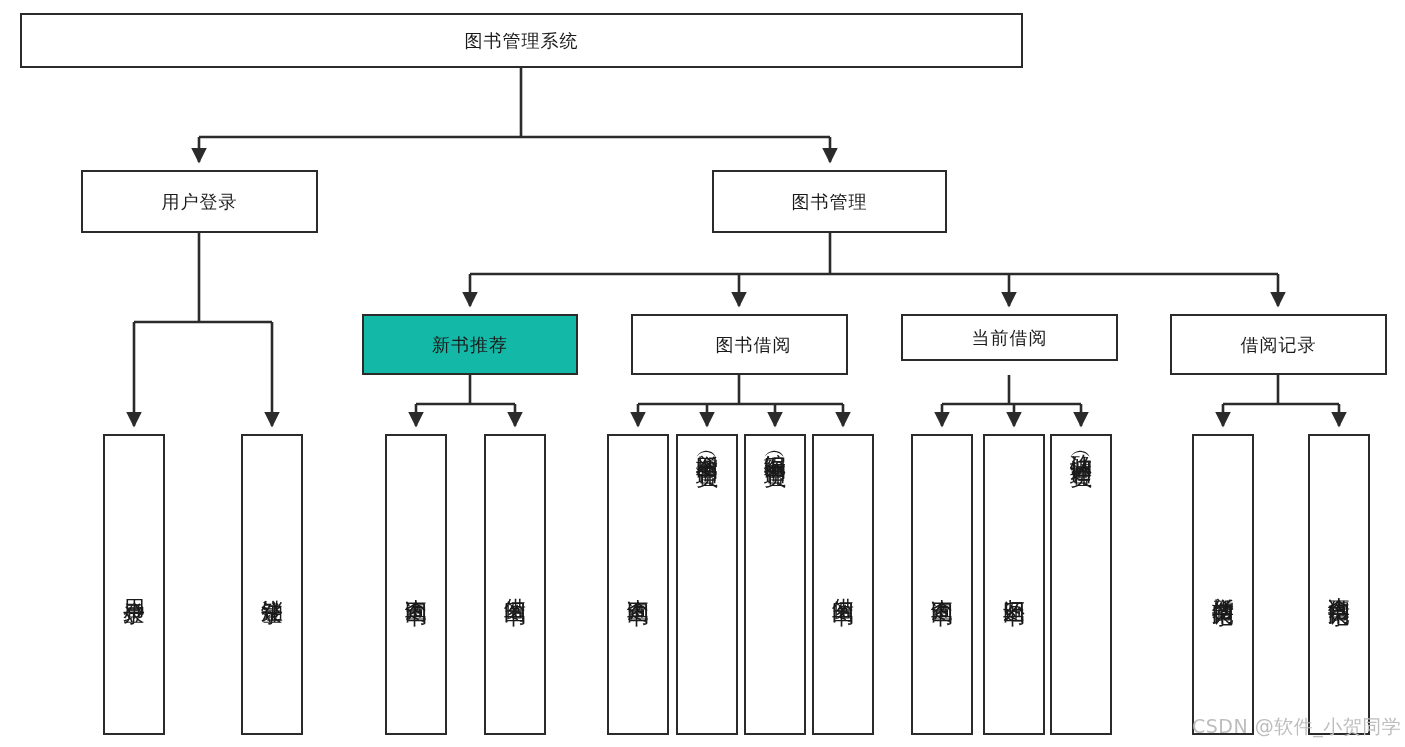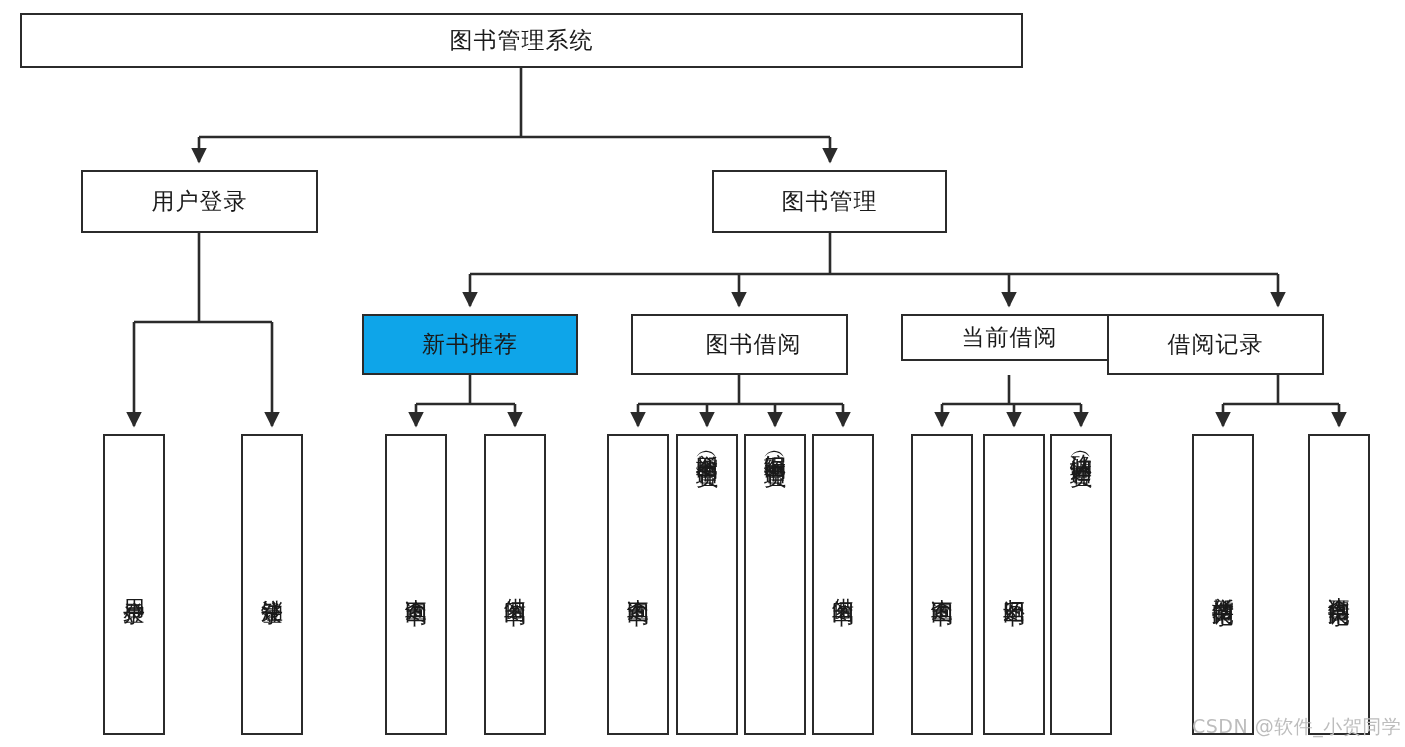--- a/index.html
+++ b/index.html
@@ -30,21 +30,21 @@
     position: absolute;
     box-sizing: border-box;
     background: #ffffff;
     border: 2.5px solid #2b2b2b;
     display: flex;
     align-items: center;
     justify-content: center;
     overflow: hidden;
   }
   .node.h-node .node-label {
-    font-size: 23px;
+    font-size: 18px;
     line-height: 1.1;
     color: #1a1a1a;
     letter-spacing: 1px;
     white-space: nowrap;
   }
   .node.v-node {
     align-items: flex-start;
     justify-content: center;
     padding-top: 0;
   }
@@ -127,30 +127,30 @@
     <span class="node-label" style="color: rgb(26, 26, 26);">图书管理系统</span>
   </div>
 
   <div class="node h-node" style="left: 81px; top: 170px; width: 237px; height: 63px; border-color: rgb(43, 43, 43); background: rgb(255, 255, 255);">
     <span class="node-label" style="color: rgb(26, 26, 26);">用户登录</span>
   </div>
   <div class="node h-node" style="left: 712px; top: 170px; width: 235px; height: 63px; border-color: rgb(43, 43, 43); background: rgb(255, 255, 255); justify-content: center;">
     <span class="node-label" style="color: rgb(26, 26, 26);">图书管理</span>
   </div>
 
-  <div class="node h-node" style="left: 362px; top: 314px; width: 216px; height: 61px; border-color: rgb(43, 43, 43); background: #0ea5e9;">
+  <div class="node h-node" style="left: 362px; top: 314px; width: 216px; height: 61px; border-color: rgb(43, 43, 43); background: #14b8a6;">
     <span class="node-label" style="color: rgb(26, 26, 26);">新书推荐</span>
   </div>
   <div class="node h-node" style="left: 631px; top: 314px; width: 217px; height: 61px; border-color: rgb(43, 43, 43); background: rgb(255, 255, 255); padding-left: 28px;">
     <span class="node-label" style="color: rgb(26, 26, 26);">图书借阅</span>
   </div>
   <div class="node h-node" style="left: 901px; top: 314px; width: 217px; height: 47px; border-color: rgb(43, 43, 43); background: rgb(255, 255, 255);">
     <span class="node-label" style="color: rgb(26, 26, 26);">当前借阅</span>
   </div>
-  <div class="node h-node" style="left: 1107px; top: 314px; width: 217px; height: 61px; border-color: rgb(43, 43, 43); background: rgb(255, 255, 255);">
+  <div class="node h-node" style="left: 1170px; top: 314px; width: 217px; height: 61px; border-color: rgb(43, 43, 43); background: rgb(255, 255, 255);">
     <span class="node-label" style="color: rgb(26, 26, 26);">借阅记录</span>
   </div>
 
   <div class="node v-node center-text" style="left: 103px; top: 434px; width: 62px; height: 301px; border-color: rgb(43, 43, 43); background: rgb(255, 255, 255);">
     <span class="node-label" style="color: rgb(26, 26, 26);">用户登录</span>
   </div>
   <div class="node v-node center-text" style="left: 241px; top: 434px; width: 62px; height: 301px; border-color: rgb(43, 43, 43); background: rgb(255, 255, 255);">
     <span class="node-label" style="color: rgb(26, 26, 26);">注销登录</span>
   </div>
   <div class="node v-node center-text" style="left: 385px; top: 434px; width: 62px; height: 301px; border-color: rgb(43, 43, 43); background: rgb(255, 255, 255);">

